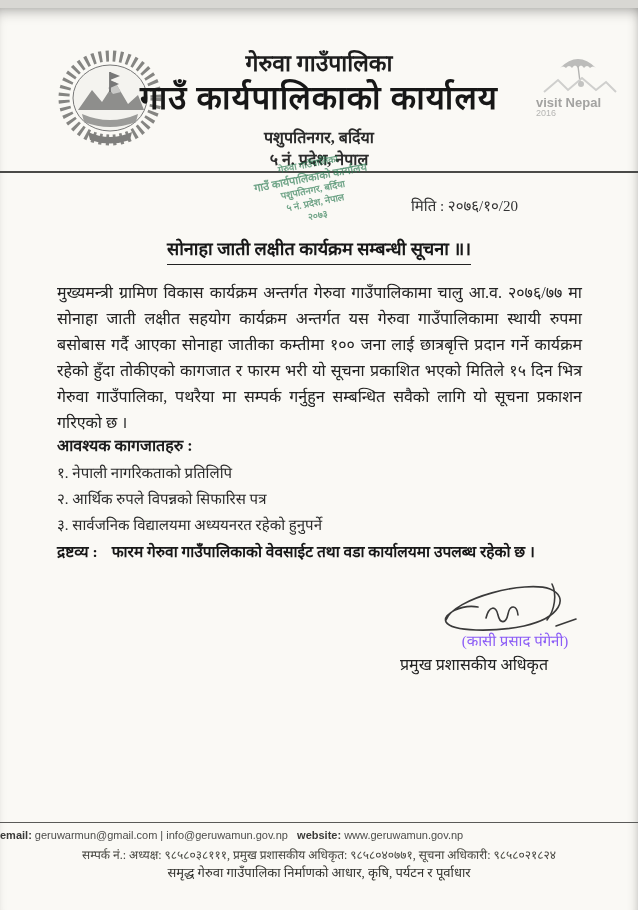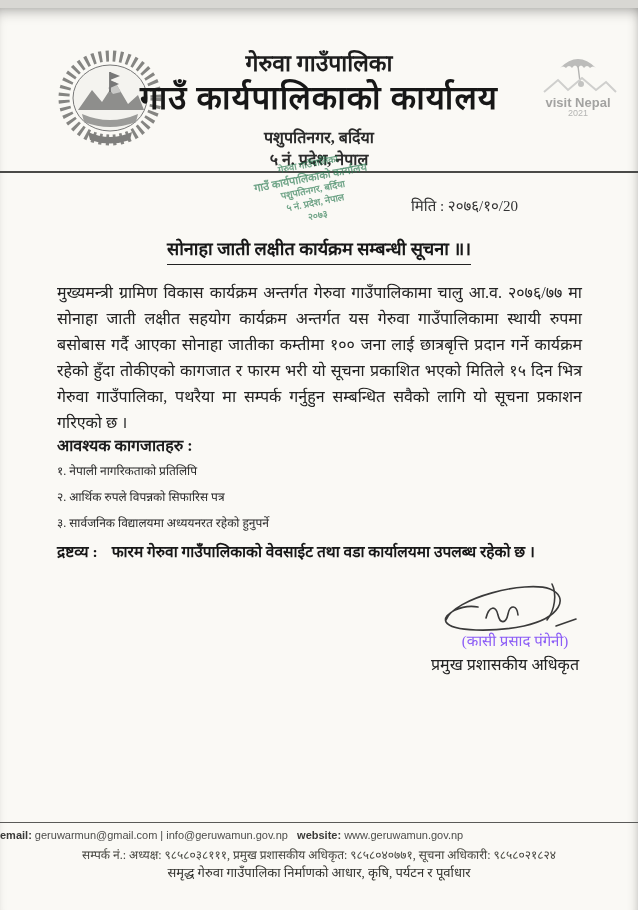--- a/index.html
+++ b/index.html
@@ -18,21 +18,21 @@
   .abs { position: absolute; }
 
   
   .hdr-muni   { top: 38px;  left: 0; width: 100%; text-align: center; font-size: 23px; font-weight: bold; color: #1d1d1d; }
   .hdr-office { top: 66px;  left: 0; width: 100%; text-align: center; font-size: 33px; font-weight: bold; color: #171717; letter-spacing: 1px; }
   .hdr-addr1  { top: 118px; left: 0; width: 100%; text-align: center; font-size: 16px; font-weight: bold; color: #2b2b2b; }
   .hdr-addr2  { top: 140px; left: 0; width: 100%; text-align: center; font-size: 16px; font-weight: bold; color: #2b2b2b; }
   .hdr-rule   { top: 163px; left: 0; width: 100%; height: 0; border-top: 2px solid #4a4a48; }
 
   .emblem { top: 40px; left: 58px; width: 104px; height: 106px; }
-  .visitnepal { top: 40px; right: 18px; width: 84px; height: 88px; text-align: center; color: #a9a9a7; }
+  .visitnepal { top: 40px; right: 18px; width: 84px; height: 88px; color: #a9a9a7; }
   .visitnepal .vn-text { font-family: "Liberation Sans", sans-serif; font-size: 13px; font-weight: bold; color: #a3a3a1; line-height: 1; margin-top: -2px; }
   .visitnepal .vn-year { font-family: "Liberation Sans", sans-serif; font-size: 9px;  color: #b5b5b3; line-height: 1; }
 
   .stamp {
     top: 150px; left: 218px; width: 190px;
     transform: rotate(-11deg);
     text-align: center;
     color: rgba(42,122,80,.66);
     font-weight: bold;
     font-size: 9.5px;
@@ -50,29 +50,29 @@
   }
   .notice-title span { border-bottom: 1.6px solid #222; padding-bottom: 5px; }
 
   .body-par {
     top: 272px; left: 57px; width: 525px;
     font-size: 16px; line-height: 26px;
     text-align: justify; color: #232323;
   }
 
   .docs-heading { top: 426px; left: 57px; font-size: 16px; font-weight: bold; color: #1c1c1c; }
-  .doc-item { left: 57px; font-size: 12px; color: #2a2a2a; }
+  .doc-item { left: 57px; font-size: 15px; color: #2a2a2a; }
   .doc-0 { top: 454px; } .doc-1 { top: 480px; } .doc-2 { top: 506px; text-align: center; }
   .note-line { top: 532px; left: 57px; width: 528px; font-size: 15.5px; font-weight: bold; color: #171717; }
   .note-line .note-label { margin-right: 14px; }
 
   
   .sig-svg  { top: 566px; left: 428px; width: 175px; height: 62px; }
   .sig-name { top: 622px; left: 420px; width: 190px; text-align: center; font-size: 15px; color: #8b5cf6; }
-  .sig-post { top: 645px; left: 400px; width: 210px; text-align: center; font-size: 16px; color: #222; }
+  .sig-post { top: 645px; left: 400px; width: 210px; text-align: left; font-size: 16px; color: #222; }
 
   
   .ftr-rule { top: 814px; left: 0; width: 100%; height: 0; border-top: 1.4px solid #5a5a58; }
   .ftr-email {
     top: 821px; left: 0; width: 100%; text-align: left;
     font-family: "Liberation Sans", sans-serif; font-size: 11px; color: #4c4c4a;
   }
   .ftr-email b { color: #3a3a38; }
   .ftr-contact { top: 838px; left: 0; width: 100%; text-align: center; font-size: 12px; color: #45453f; }
   .ftr-slogan  { top: 855px; left: 0; width: 100%; text-align: center; font-size: 13px; font-weight: normal; color: #33332f; }
@@ -102,21 +102,21 @@
   <div class="abs hdr-addr2">५ नं. प्रदेश, नेपाल</div>
 
   <div class="abs visitnepal">
     <svg viewBox="0 0 84 46" width="84" height="46">
       <path d="M24,20 Q42,2 60,20 Q57,17 54,20 Q51,16 48,20 Q45,15 42,20 Q39,15 36,20 Q33,16 30,20 Q27,17 24,20 Z" fill="#bcbcba"></path>
       <line x1="42" y1="18" x2="44" y2="34" stroke="#b3b3b1" stroke-width="1.4"></line>
       <circle cx="45" cy="36" r="3" fill="#c3c3c1"></circle>
       <polyline points="8,44 22,32 32,42 46,30 60,42 70,34 80,44" fill="none" stroke="#cfcfcd" stroke-width="2"></polyline>
     </svg>
     <div class="vn-text">visit Nepal</div>
-    <div class="vn-year">2021</div>
+    <div class="vn-year">2016</div>
   </div>
 
   <div class="abs hdr-rule"></div>
 
   <div class="abs stamp">
     <div class="s-line">गेरुवा गाउँपालिका</div>
     <div class="s-line s-big">गाउँ कार्यपालिकाको कार्यालय</div>
     <div class="s-line">पशुपतिनगर, बर्दिया</div>
     <div class="s-line">५ नं. प्रदेश, नेपाल</div>
     <div class="s-line">२०७३</div>

